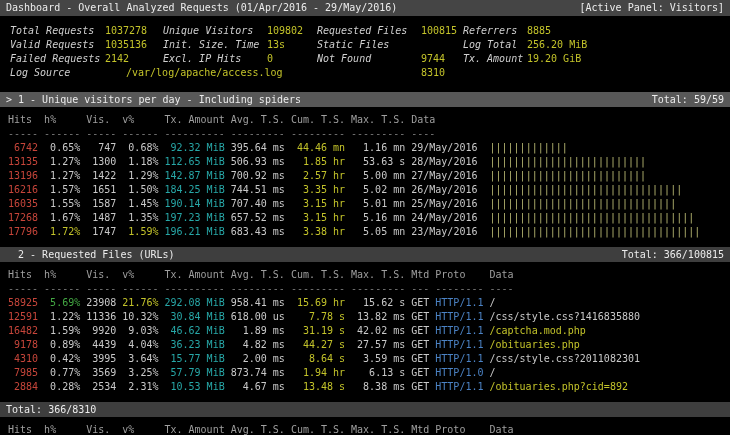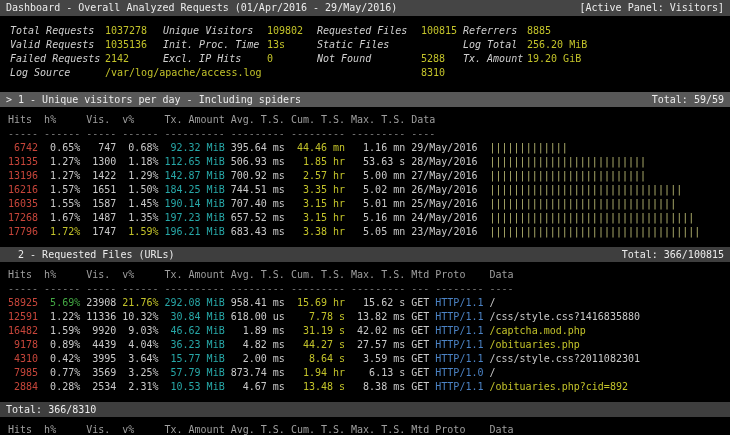--- a/index.html
+++ b/index.html
@@ -45,36 +45,36 @@
       <span class="slabel">Total Requests</span>
       <span class="svalue" style="color: rgb(195, 195, 42);">1037278</span>
       <span class="slabel">Unique Visitors</span>
       <span class="svalue" style="color: rgb(195, 195, 42);">109802</span>
       <span class="slabel">Requested Files</span>
       <span class="svalue" style="color: rgb(195, 195, 42);">100815</span>
       <span class="slabel">Referrers</span>
       <span class="svalue" style="color: rgb(195, 195, 42);">8885</span>
       <span class="slabel">Valid Requests</span>
       <span class="svalue" style="color: rgb(195, 195, 42);">1035136</span>
-      <span class="slabel">Init. Proc. Time</span>
+      <span class="slabel">Init. Size. Time</span>
       <span class="svalue" style="color: rgb(195, 195, 42);">13s</span>
       <span class="slabel">Static Files</span>
       <span class="svalue" style="color: rgb(195, 195, 42); margin-top: 28px;">8310</span>
       <span class="slabel">Log Total</span>
       <span class="svalue" style="color: rgb(195, 195, 42);">256.20 MiB</span>
       <span class="slabel">Failed Requests</span>
       <span class="svalue" style="color: rgb(195, 195, 42);">2142</span>
       <span class="slabel">Excl. IP Hits</span>
       <span class="svalue" style="color: rgb(195, 195, 42);">0</span>
       <span class="slabel">Not Found</span>
-      <span class="svalue" style="color: rgb(195, 195, 42);">5288</span>
+      <span class="svalue" style="color: rgb(195, 195, 42);">9744</span>
       <span class="slabel">Tx. Amount</span>
       <span class="svalue" style="color: rgb(195, 195, 42);">19.20 GiB</span>
       <span class="slabel">Log Source</span>
-      <span class="svalue" style="color: rgb(195, 195, 42); grid-column: 2 / -1;">/var/log/apache/access.log</span>
+      <span class="svalue" style="color: rgb(195, 195, 42); grid-column: 2 / -1; margin-left: 21px;">/var/log/apache/access.log</span>
     </div>
 
   <section>
     <div class="phead active">
       <span>&gt; 1 - Unique visitors per day - Including spiders</span>
       <span>Total: 59/59</span>
     </div>
     <div class="pbody">
         <div class="trow thead"><span class="cell hdr" style="width: 5ch;">Hits</span><span class="cell hdr" style="width: 6ch;">h%</span><span class="cell hdr" style="width: 5ch;">Vis.</span><span class="cell hdr" style="width: 6ch;">v%</span><span class="cell hdr" style="width: 10ch;">Tx. Amount</span><span class="cell hdr" style="width: 9ch;">Avg. T.S.</span><span class="cell hdr" style="width: 9ch;">Cum. T.S.</span><span class="cell hdr" style="width: 9ch;">Max. T.S.</span><span class="cell hdr">Data</span></div>
         <div class="trow tdash"><span class="cell dash" style="width: 5ch;">-----</span><span class="cell dash" style="width: 6ch;">------</span><span class="cell dash" style="width: 5ch;">-----</span><span class="cell dash" style="width: 6ch;">------</span><span class="cell dash" style="width: 10ch;">----------</span><span class="cell dash" style="width: 9ch;">---------</span><span class="cell dash" style="width: 9ch;">---------</span><span class="cell dash" style="width: 9ch;">---------</span><span class="cell dash">----</span></div>

